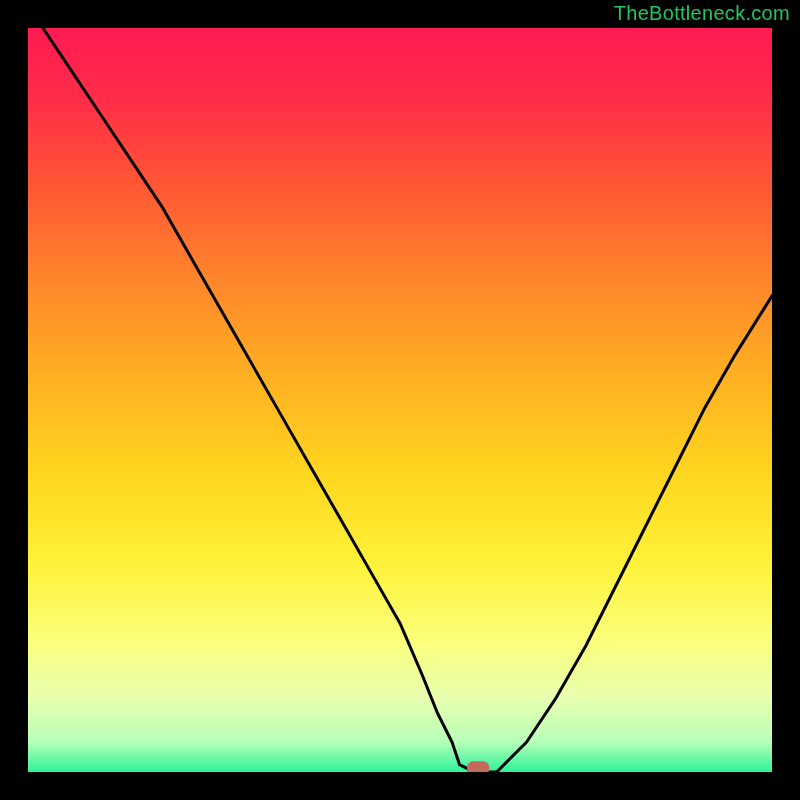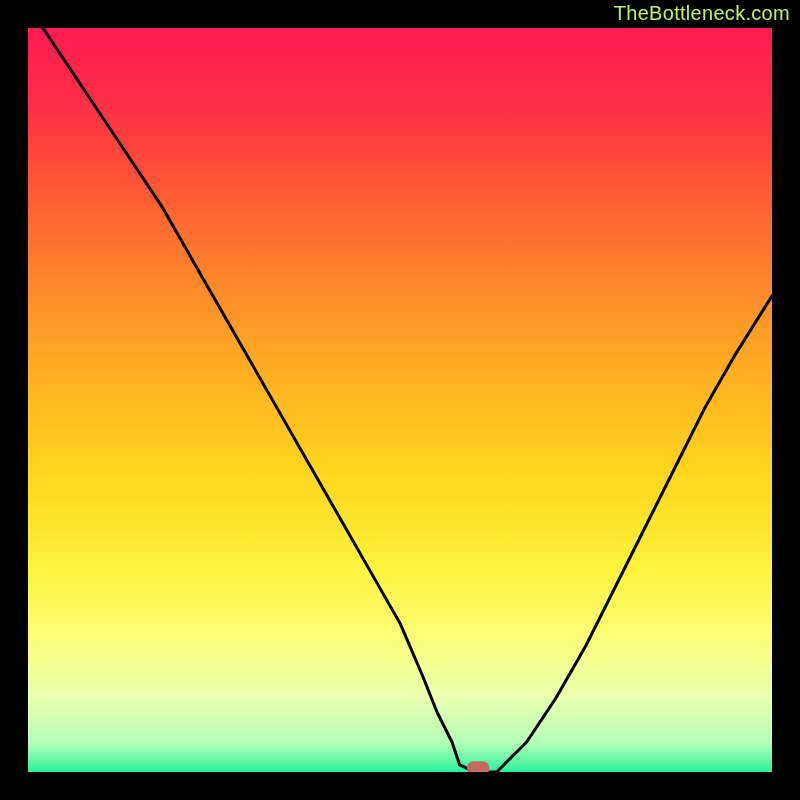--- a/index.html
+++ b/index.html
@@ -13,21 +13,21 @@
   .container {
     position: relative;
     width: 800px;
     height: 800px;
     background: #000;
   }
   .watermark {
     position: absolute;
     top: 2px;
     right: 10px;
-    color: #bef264;
+    color: #22c55e;
     font-size: 20px;
     font-weight: 500;
     letter-spacing: 0.3px;
     z-index: 10;
   }
   .plot {
     position: absolute;
     top: 28px;
     left: 28px;
     width: 744px;

